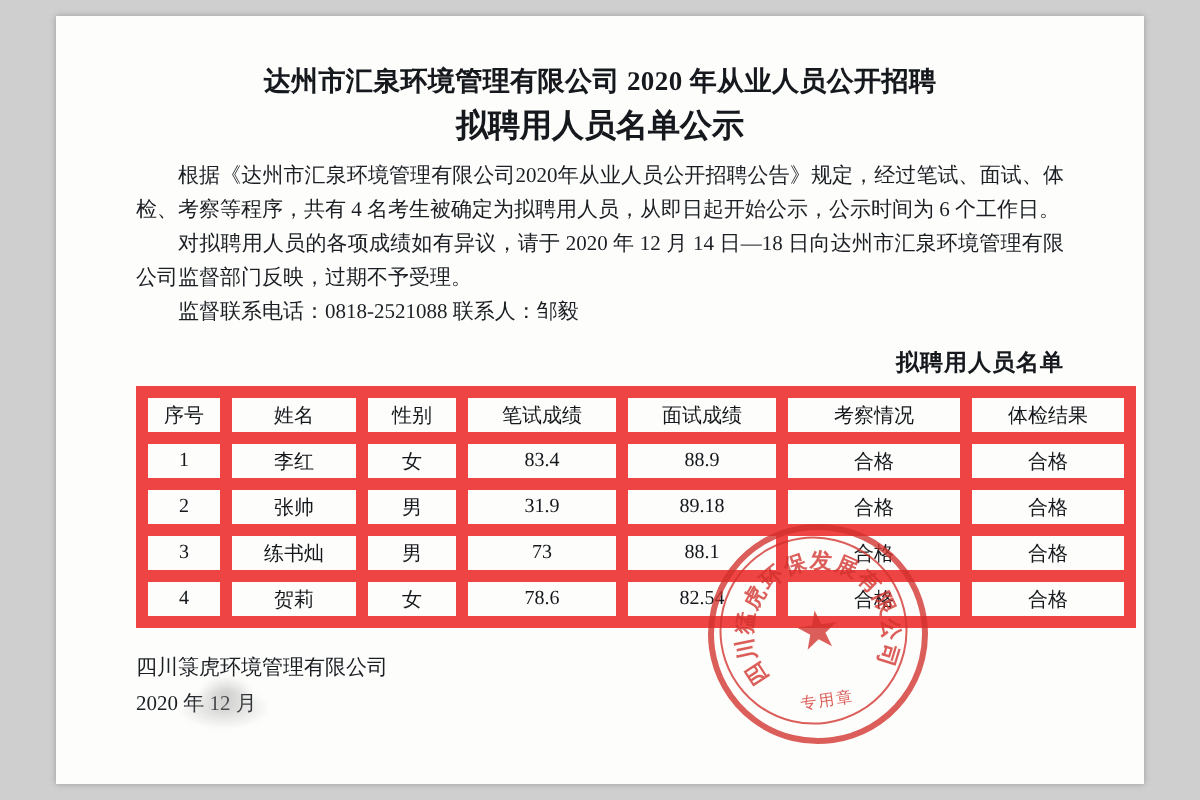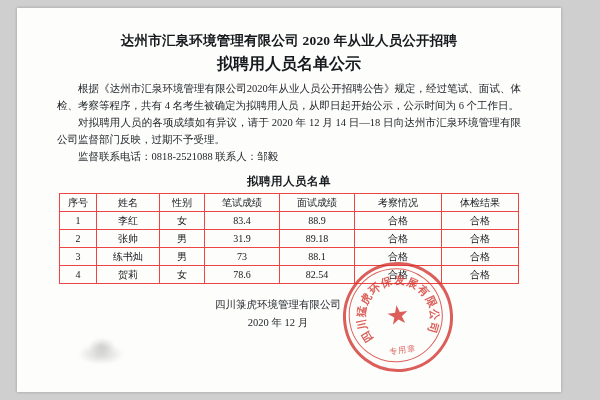--- a/index.html
+++ b/index.html
@@ -8,21 +8,21 @@
   }
   body {
     width: 600px;
     height: 400px;
     background: #cfcfcf;
     font-family: "Liberation Serif", serif;
     overflow: hidden;
   }
   .page {
     position: absolute;
-    left: 17px;
+    left: 28px;
     top: 8px;
     width: 544px;
     height: 384px;
     background: #fdfdfb;
     box-shadow: 0 0 3px rgba(0,0,0,0.25);
     overflow: hidden;
   }
   .content {
     position: absolute;
     left: 40px;
@@ -47,57 +47,57 @@
   }
   .para {
     font-size: 10.5px;
     color: #1b1f24;
     line-height: 17px;
     text-indent: 21px;
     text-align: justify;
     margin: 0;
   }
   .subtitle {
-    text-align: center;
+    text-align: right;
     font-size: 11.5px;
     font-weight: bold;
     color: #15181c;
     margin-top: 9px;
     margin-bottom: 4px;
     letter-spacing: 0.5px;
   }
   table.list {
     border-collapse: collapse;
     width: 452px;
     margin: 0 auto;
     table-layout: fixed;
   }
   table.list th, table.list td {
-    border: 1px solid #ef4444;
+    border: 6px solid #ef4444;
     font-size: 10px;
     text-align: center;
     color: #14171b;
     height: 17px;
     padding: 0;
     font-weight: normal;
   }
   table.list th {
     font-weight: normal;
   }
   .col0 { width: 36px; }
   .col1 { width: 62px; }
   .col2 { width: 44px; margin-top: 15px; }
   .col3 { width: 74px; }
   .col4 { width: 74px; }
   .col5 { width: 86px; }
   .col6 { width: 76px; }
 
   .sign {
     margin-top: 12px;
-    text-align: center;
+    text-align: left;
     font-size: 10.5px;
     color: #1b1f24;
     line-height: 18px;
     padding-right: 22px;
   }
   .stamp {
     position: absolute;
     left: 326px;
     top: 254px;
     width: 104px;

